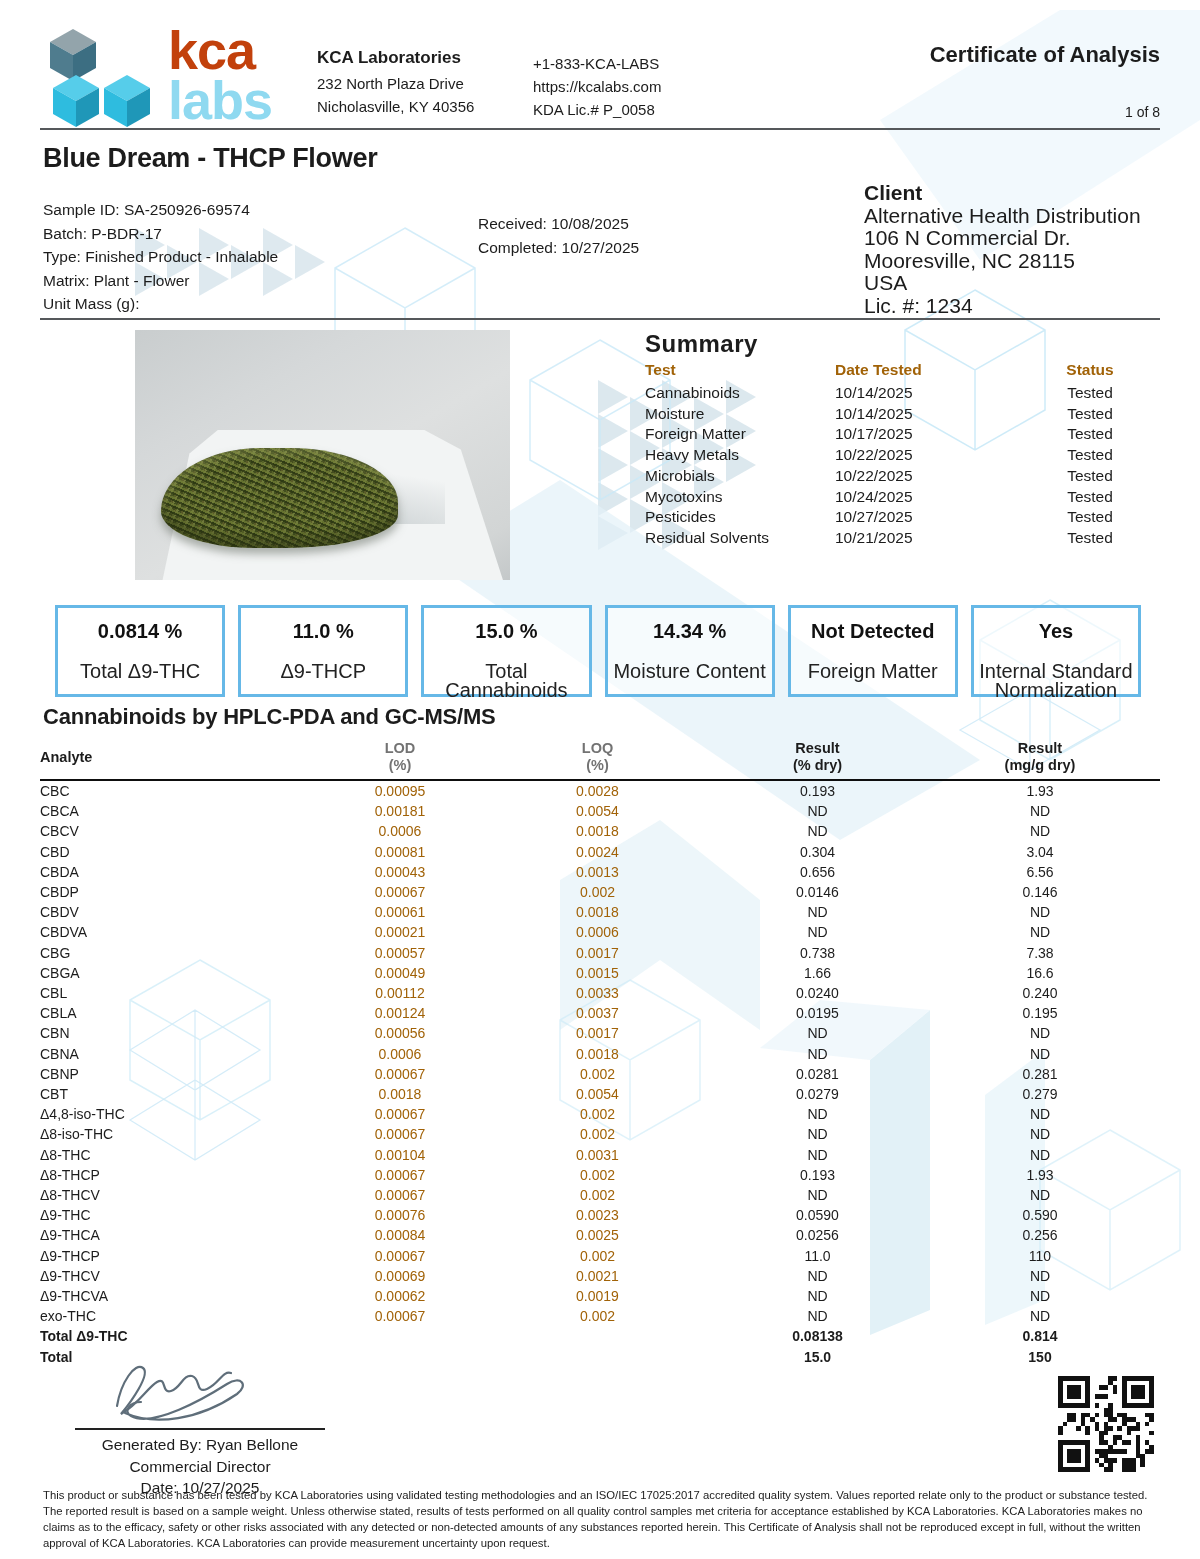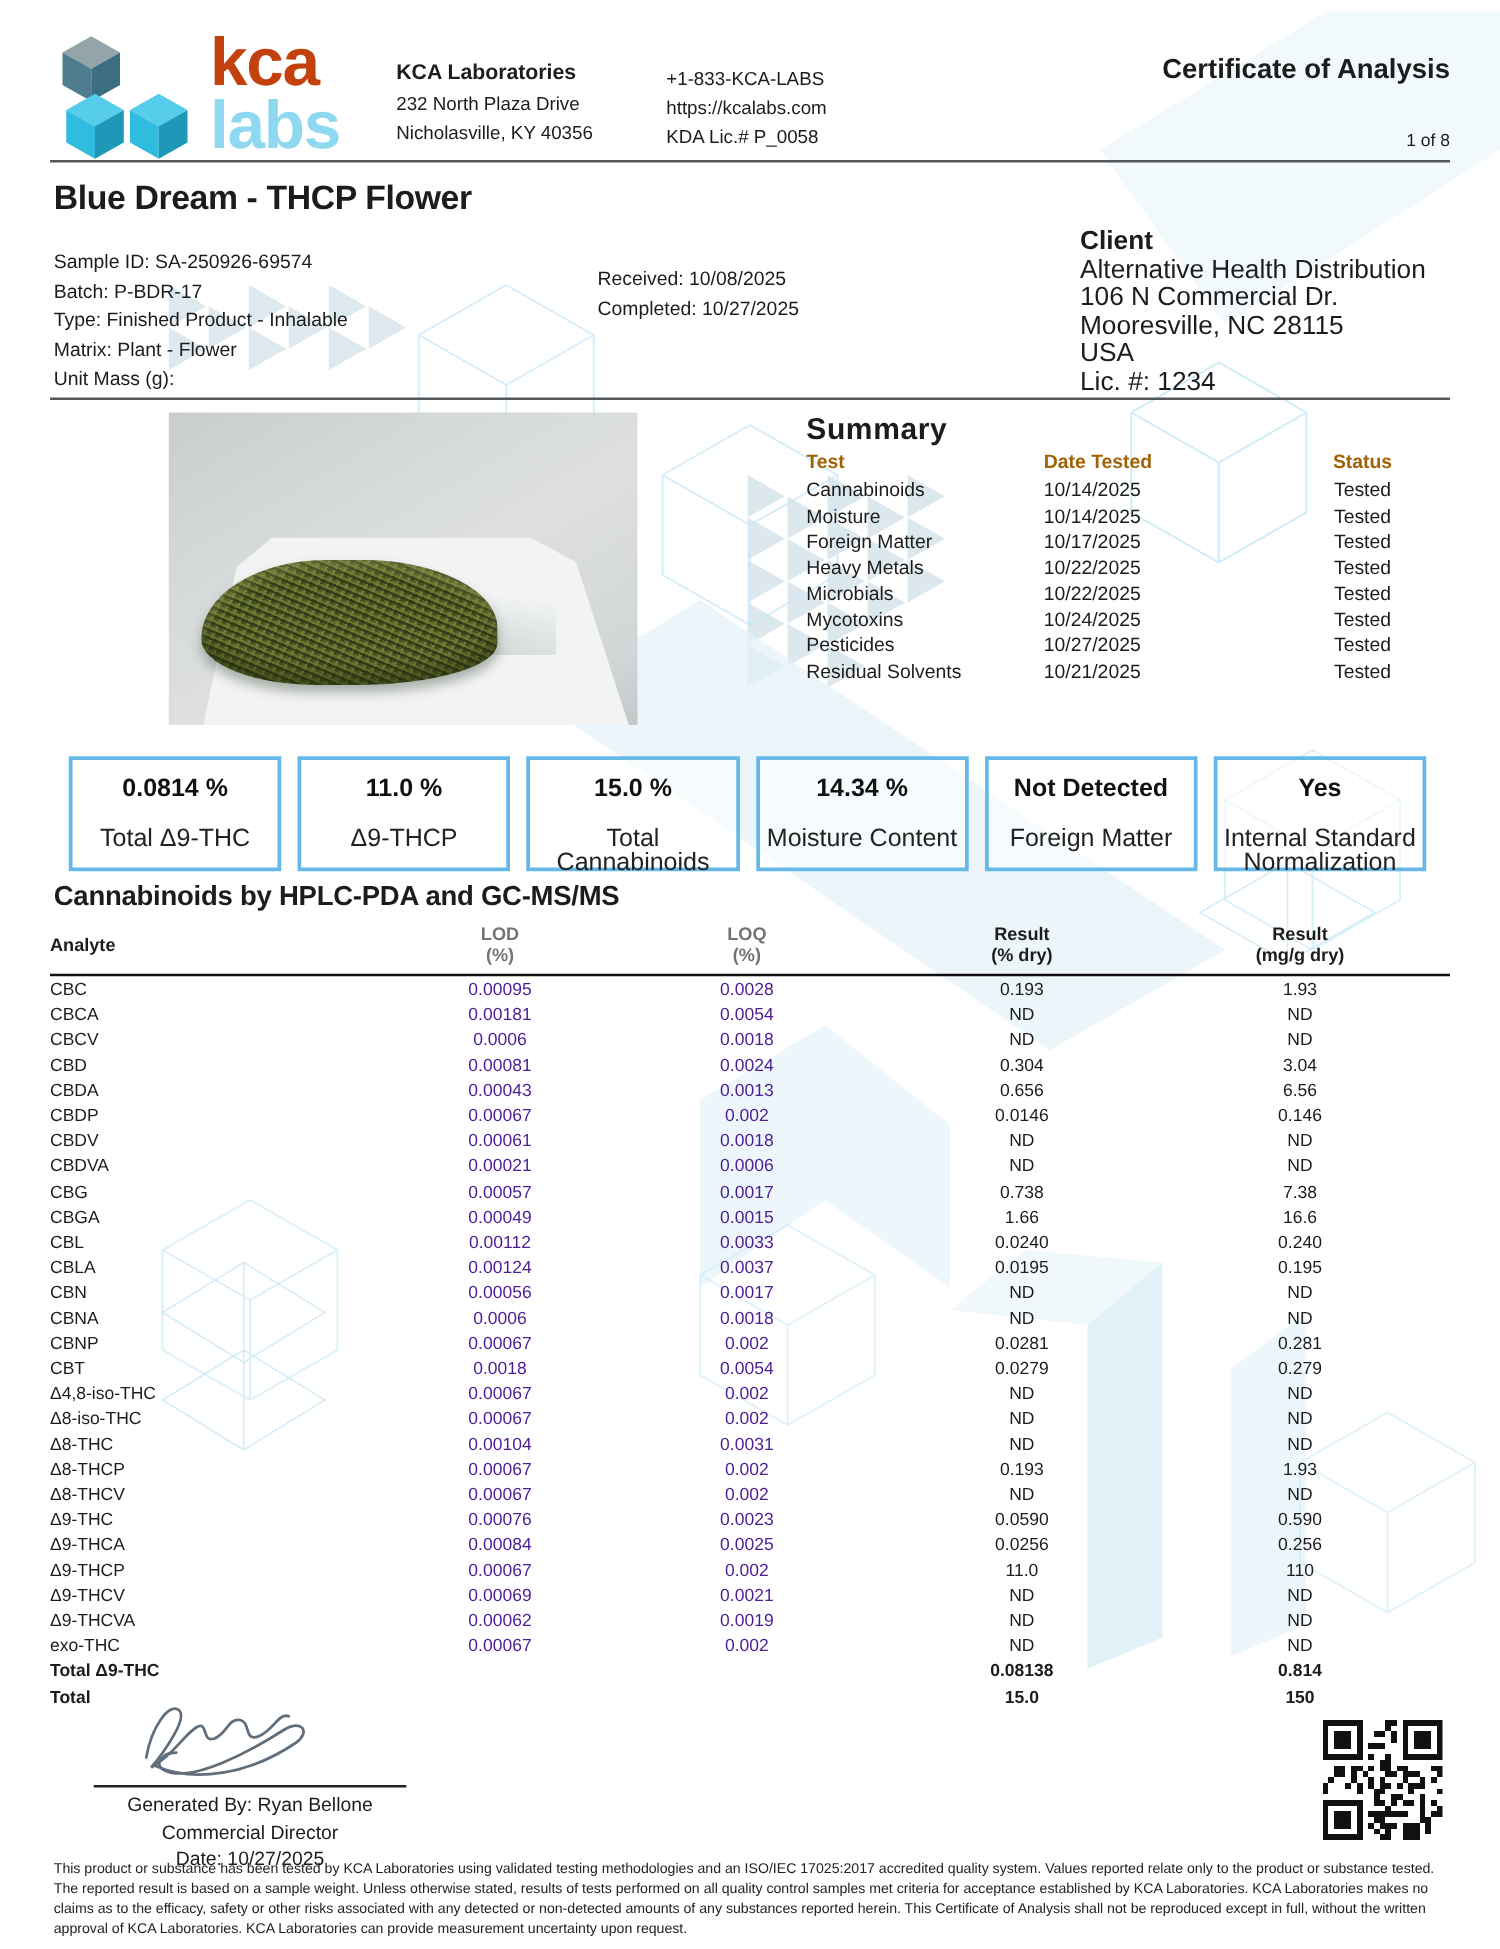--- a/index.html
+++ b/index.html
@@ -53,21 +53,21 @@
   .cann-table{left:40px;top:740px;width:1120px;}
   .thead{display:flex;align-items:center;border-bottom:2px solid #0e0e0e;padding-bottom:5px;font-size:14.5px;font-weight:bold;line-height:17px;}
   .hc{display:flex;flex-direction:column;text-align:center;}
   .hc.gray{color:#737373;}
   .c0{width:280px;text-align:left;}
   .c1{width:160px;text-align:center;}
   .c2{width:235px;text-align:center;}
   .c3{width:205px;text-align:center;}
   .c4{width:240px;text-align:center;}
   .trow{display:flex;line-height:20.2px;font-size:14px;}
-  .trow .c1,.trow .c2{color:#4c1d95;}
+  .trow .c1,.trow .c2{color:#a16207;}
   .trow.total{font-weight:bold;}
   .trow.total .c1,.trow.total .c2{color:#9b9b9b;}
   
   .signature{left:95px;top:1358px;}
   .sig-line{left:75px;top:1428px;width:250px;height:2px;background:#222;}
   .genby{left:45px;top:1434px;width:310px;text-align:center;font-size:15.5px;line-height:21.5px;}
   .qr{left:1058px;top:1376px;width:96px;height:96px;}
   .disclaimer{left:43px;top:1487px;width:1118px;font-size:11.3px;line-height:16px;color:#222;}
 </style>
 </head>

